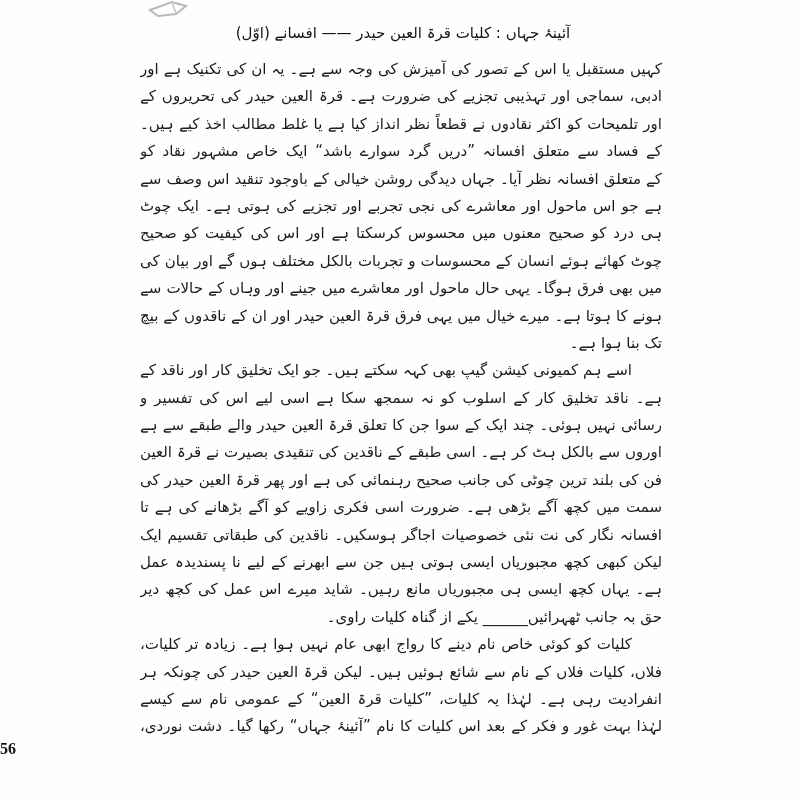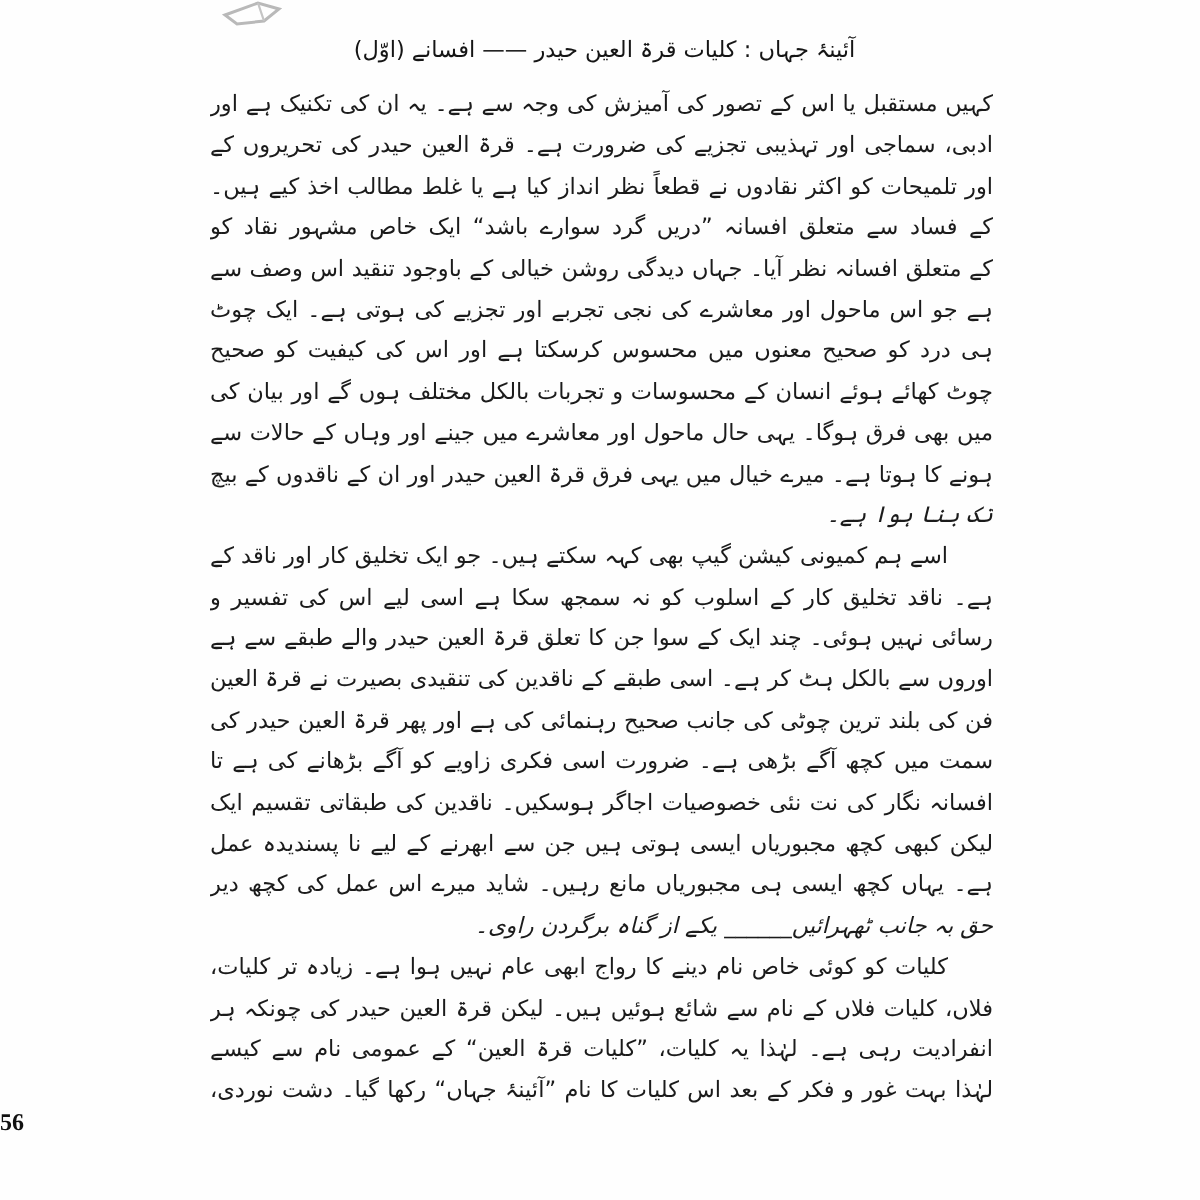--- a/index.html
+++ b/index.html
@@ -45,21 +45,20 @@
     text-align: justify;
     text-align-last: justify;
     color: #1b1b1b;
   }
   .text-body .line.indent {
     padding-right: 30px;
   }
   .text-body .line.para-end {
     text-align: left;
     text-align-last: right;
-    font-style: italic;
   }
   .page-number {
     position: absolute;
     top: 740px; left: 0;
     width: 776px;          
     text-align: left;
     font-family: "Liberation Serif", "DejaVu Serif", serif;
     font-weight: bold;
     font-size: 16px;
     color: #111;
@@ -91,21 +90,21 @@
       <div class="line para-end">تک بنا ہوا ہے۔</div>
       <div class="line indent">اسے ہم کمیونی کیشن گیپ بھی کہہ سکتے ہیں۔ جو ایک تخلیق کار اور ناقد کے بیچ بنا ہوا</div>
       <div class="line">ہے۔ ناقد تخلیق کار کے اسلوب کو نہ سمجھ سکا ہے اسی لیے اس کی تفسیر و تشریح کر کے معانی تک</div>
       <div class="line">رسائی نہیں ہوئی۔ چند ایک کے سوا جن کا تعلق قرۃ العین حیدر والے طبقے سے ہے ان کی فکر</div>
       <div class="line">اوروں سے بالکل ہٹ کر ہے۔ اسی طبقے کے ناقدین کی تنقیدی بصیرت نے قرۃ العین حیدر کے</div>
       <div class="line">فن کی بلند ترین چوٹی کی جانب صحیح رہنمائی کی ہے اور پھر قرۃ العین حیدر کی فکری تفہیم مثبت</div>
       <div class="line">سمت میں کچھ آگے بڑھی ہے۔ ضرورت اسی فکری زاویے کو آگے بڑھانے کی ہے تا کہ منفرد</div>
       <div class="line">افسانہ نگار کی نت نئی خصوصیات اجاگر ہوسکیں۔ ناقدین کی طبقاتی تقسیم ایک نا پسندیدہ فعل ہے</div>
       <div class="line">لیکن کبھی کچھ مجبوریاں ایسی ہوتی ہیں جن سے ابھرنے کے لیے نا پسندیدہ عمل سے گزرنا پڑتا</div>
       <div class="line">ہے۔ یہاں کچھ ایسی ہی مجبوریاں مانع رہیں۔ شاید میرے اس عمل کی کچھ دیر کے لیے آپ بھی</div>
-      <div class="line para-end">حق بہ جانب ٹھہرائیں______ یکے از گناہ برگردن راوی۔</div>
+      <div class="line para-end">حق بہ جانب ٹھہرائیں______ یکے از گناہ کلیات راوی۔</div>
       <div class="line indent">کلیات کو کوئی خاص نام دینے کا رواج ابھی عام نہیں ہوا ہے۔ زیادہ تر کلیات، کلیات</div>
       <div class="line">فلاں، کلیات فلاں کے نام سے شائع ہوئیں ہیں۔ لیکن قرۃ العین حیدر کی چونکہ ہر معاملے میں اپنی</div>
       <div class="line">انفرادیت رہی ہے۔ لہٰذا یہ کلیات، ”کلیات قرۃ العین“ کے عمومی نام سے کیسے شائع ہوسکتا تھا۔</div>
       <div class="line">لہٰذا بہت غور و فکر کے بعد اس کلیات کا نام ”آئینۂ جہاں“ رکھا گیا۔ دشت نوردی، جہاں گردی فکر</div>
     </div>
 
   <div class="page-number">56</div>
 
 </div>
 

